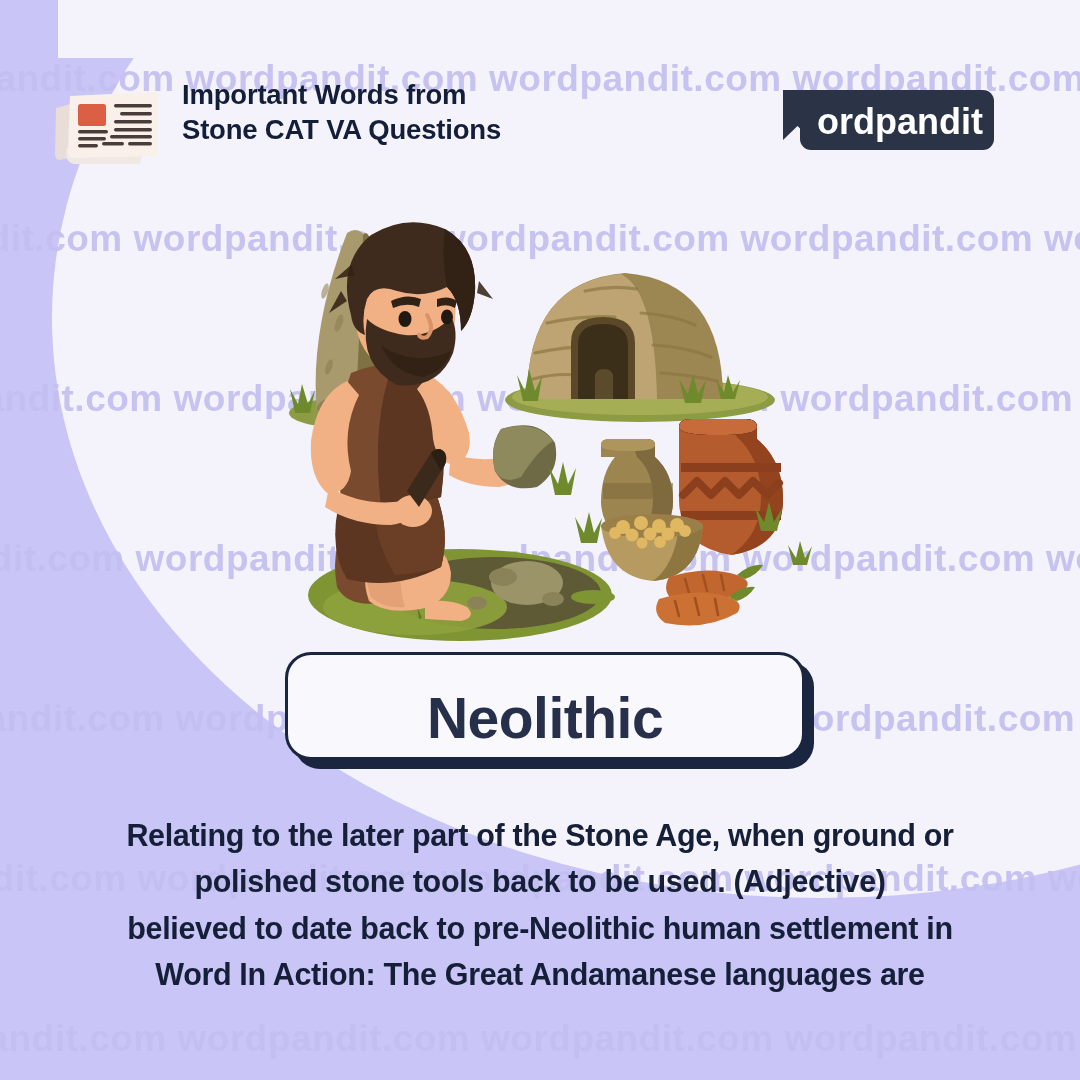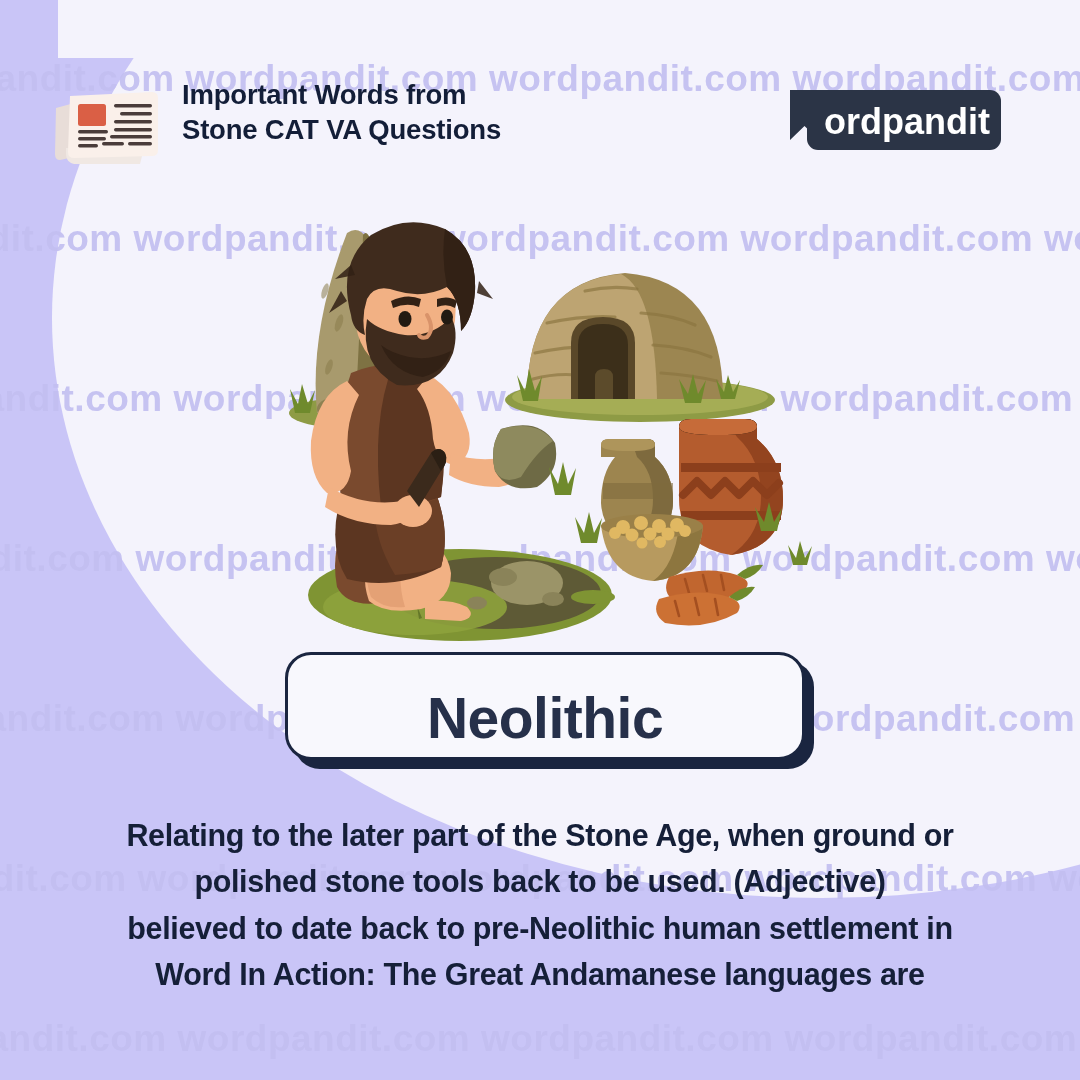--- a/index.html
+++ b/index.html
@@ -53,21 +53,21 @@
     z-index:6;
   }
   #newspaper-icon { width:118px; height:86px; flex:0 0 auto; }
   #header-title {
     font-size:27.5px; font-weight:700; line-height:1.26;
     color:#131e38; letter-spacing:-.2px;
   }
   #header-title .hl { display:block; }
 
   
-  #logo { position:absolute; right:75px; top:84px; z-index:6; }
+  #logo { position:absolute; right:82px; top:84px; z-index:6; }
   #logo svg { display:block; }
 
   
   #illustration { position:absolute; left:255px; top:195px; z-index:4; }
 
   
   #word-card-wrap {
     position:absolute; left:285px; top:652px;
     width:520px; height:108px; z-index:7;
   }

